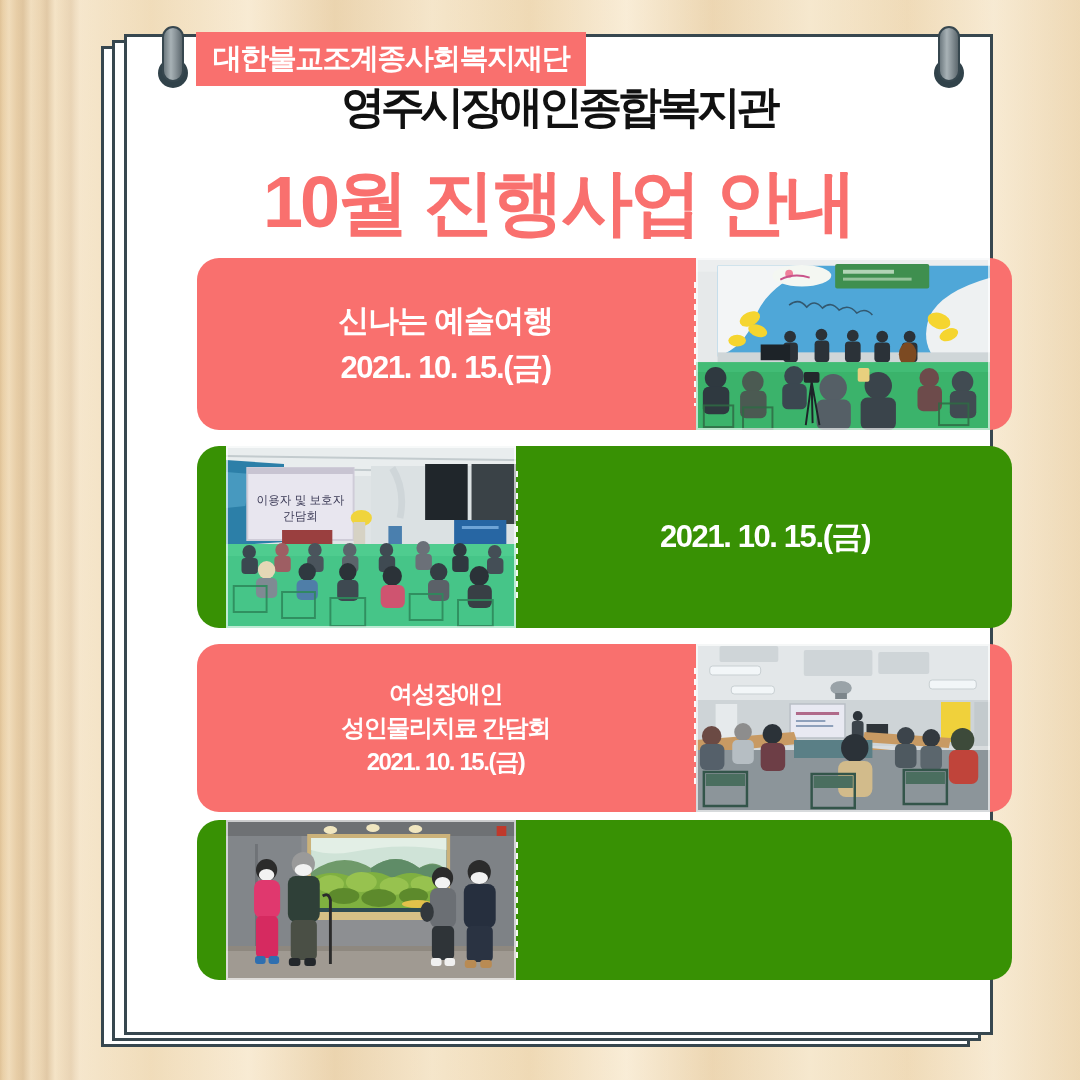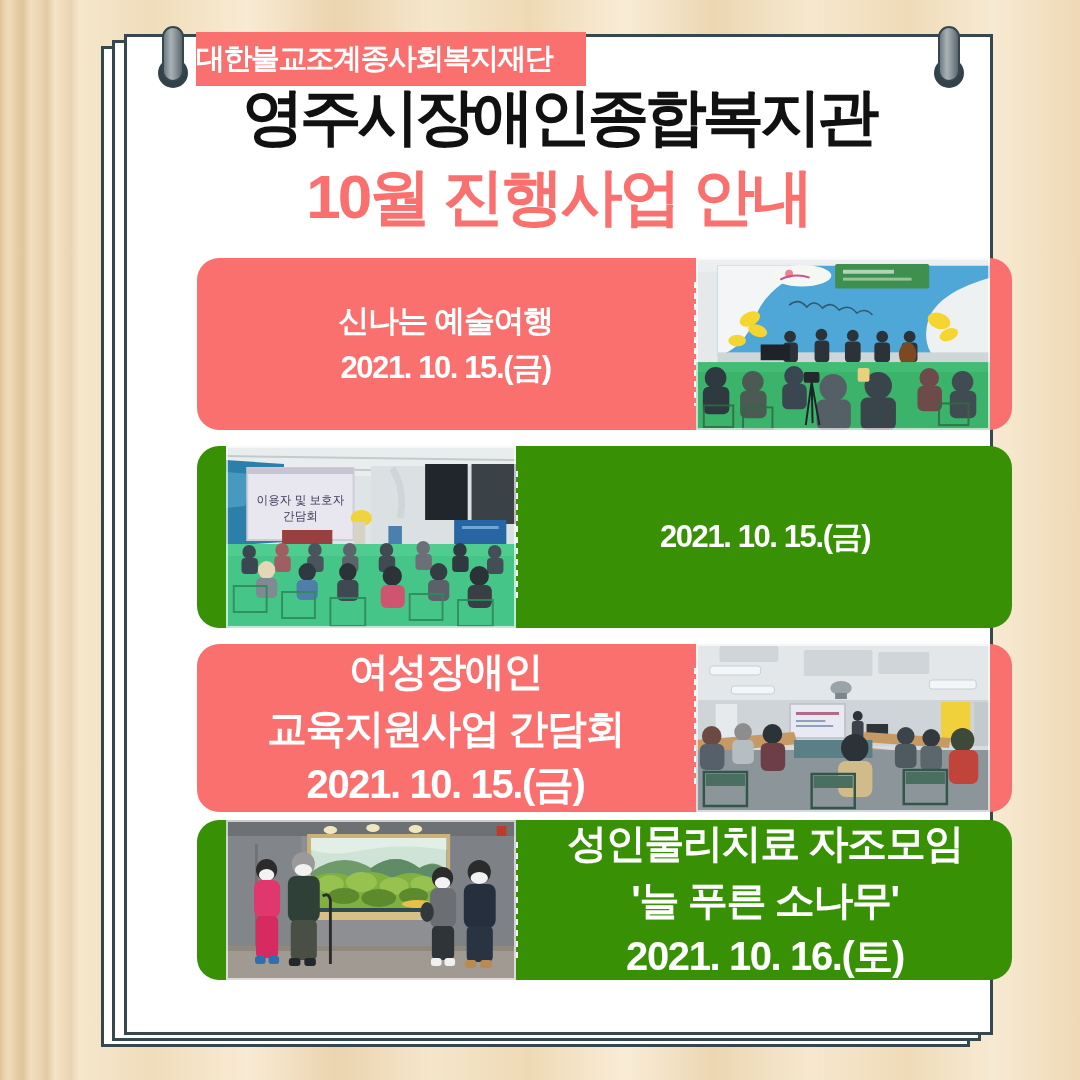--- a/index.html
+++ b/index.html
@@ -76,47 +76,48 @@
   }
 
   
   .org-badge {
     position: absolute;
     left: 72px; top: -2px;
     width: 390px; height: 54px;
     background: #f9706e;
     display: flex;
     align-items: center;
+    justify-content: center;
   }
   .org-badge span {
     color: #ffffff;
     font-size: 29px;
     font-weight: 700;
     letter-spacing: -1.6px;
     white-space: nowrap;
   }
 
   .title-main {
     position: absolute;
     left: 0; top: 48px;
     width: 869px;
     text-align: center;
-    font-size: 62px;
+    font-size: 44px;
     font-weight: 700;
     color: #111111;
     letter-spacing: -4.5px;
     line-height: 1.12;
     white-space: nowrap;
   }
   .title-sub {
     position: absolute;
     left: 0; top: 128px;
     width: 869px;
     text-align: center;
-    font-size: 62px;
+    font-size: 72px;
     font-weight: 700;
     color: #f9706e;
     letter-spacing: -3px;
     line-height: 1.12;
     white-space: nowrap;
   }
 
   
   .card {
     position: absolute;
@@ -146,21 +147,21 @@
   .card-text .line {
     color: #ffffff;
     font-size: 31px;
     font-weight: 600;
     letter-spacing: -1.4px;
     line-height: 1.52;
     white-space: nowrap;
     text-align: center;
   }
   .card-3 .card-text .line,
-  .card-4 .card-text .line { font-size: 40px; line-height: 1.42; }
+  .card-4 .card-text .line { font-size: 24px; line-height: 1.42; }
 
   .dots {
     flex: 0 0 2px;
     align-self: center;
     height: 72%;
     background-image: linear-gradient(#ffffff 55%, rgba(255,255,255,0) 0%);
     background-size: 2px 11px;
     background-repeat: repeat-y;
     opacity: .95;
   }
@@ -379,21 +380,21 @@
       </div>
       <div class="dots"></div>
       <div class="card-text">
         <div class="line">2021. 10. 15.(금)</div>
       </div>
     </div>
 
     <div class="card card-red card-3">
       <div class="card-text">
         <div class="line">여성장애인</div>
-        <div class="line">교육지원사업 간담회</div>
+        <div class="line">성인물리치료 간담회</div>
         <div class="line">2021. 10. 15.(금)</div>
       </div>
       <div class="dots"></div>
       <div class="photo">
         <svg viewBox="0 0 300 168" preserveAspectRatio="none">
           <rect x="0" y="0" width="300" height="168" fill="#d8dcde"></rect>
 
           <rect x="0" y="0" width="300" height="58" fill="#e3e7e9"></rect>
           <g fill="#cfd5d8">
             <rect x="110" y="6" width="70" height="26" rx="2"></rect>
@@ -536,21 +537,16 @@
             <circle cx="262" cy="52" r="12" fill="#2b2b2b"></circle>
             <ellipse cx="262" cy="58" rx="9" ry="6" fill="#f2f2f2"></ellipse>
             <rect x="246" y="64" width="33" height="44" rx="8" fill="#262f3e"></rect>
             <rect x="249" y="106" width="27" height="36" rx="5" fill="#2a3342"></rect>
             <rect x="247" y="140" width="12" height="8" rx="3" fill="#b98b53"></rect>
             <rect x="263" y="140" width="12" height="8" rx="3" fill="#b98b53"></rect>
           </g>
         </svg>
       </div>
       <div class="dots"></div>
-      <div class="card-text">
-        <div class="line">성인물리치료 자조모임</div>
-        <div class="line">'늘 푸른 소나무'</div>
-        <div class="line">2021. 10. 16.(토)</div>
-      </div>
     </div>
 
   </div>
 </div>
 
 </body></html>

